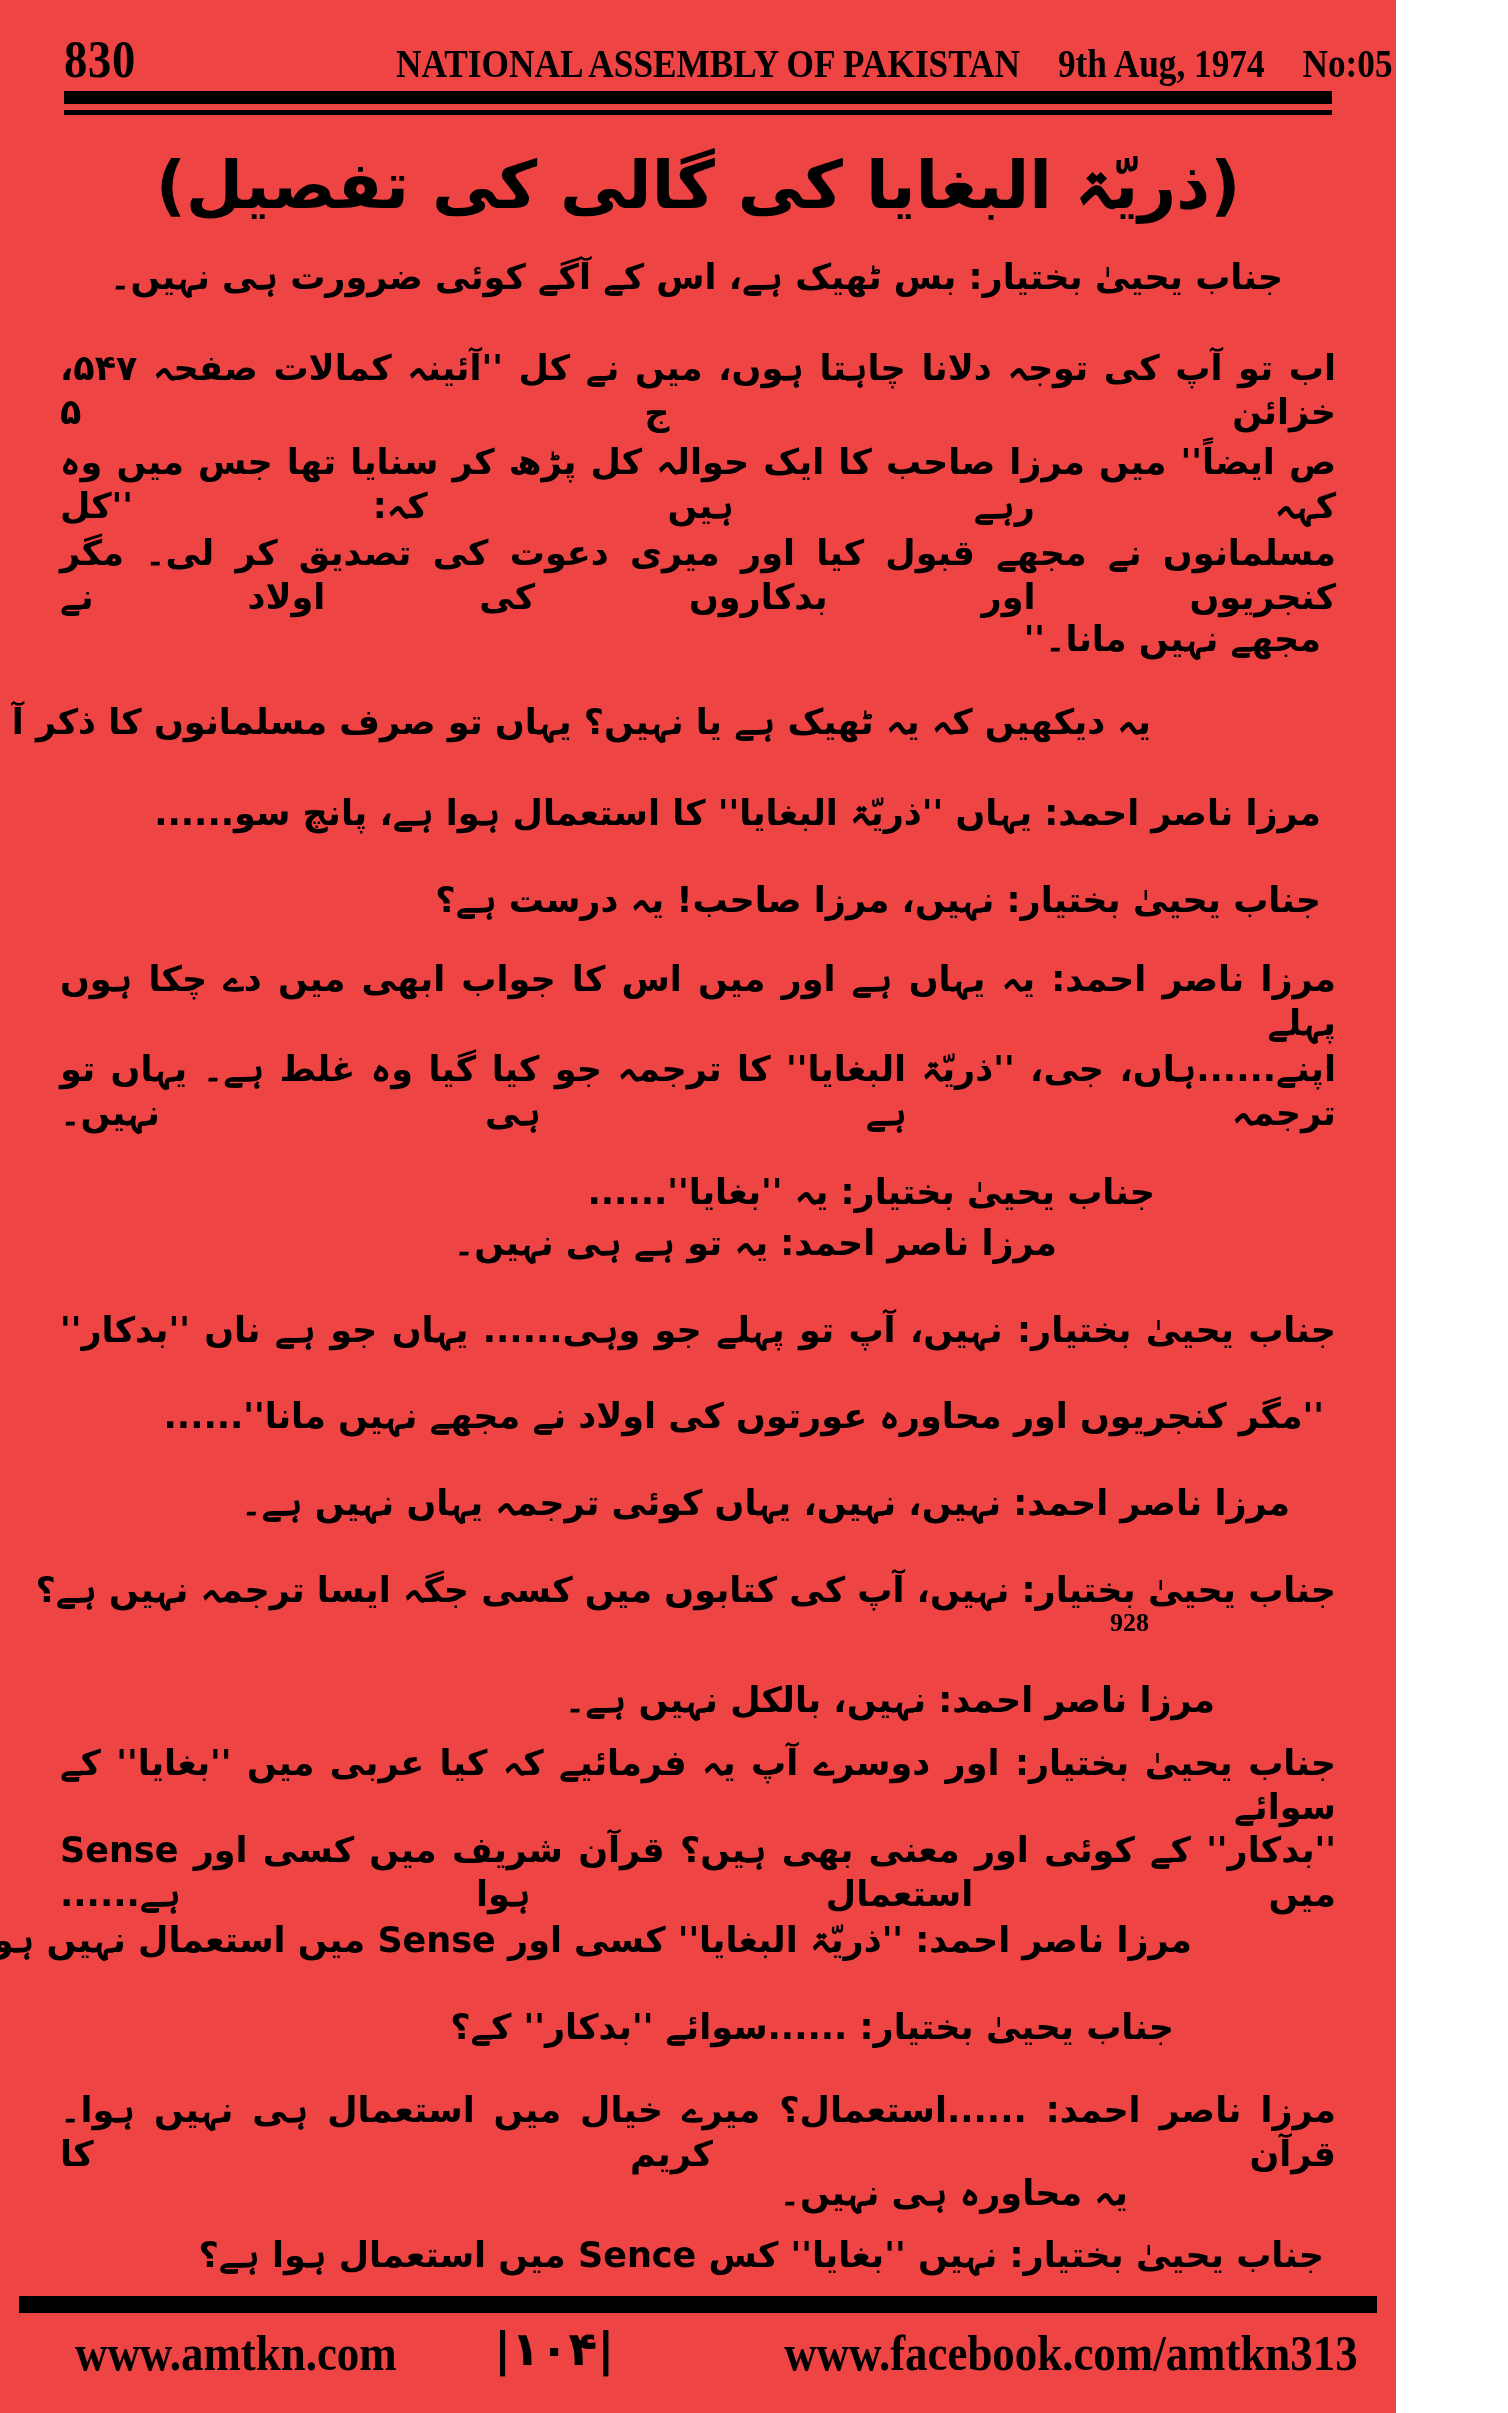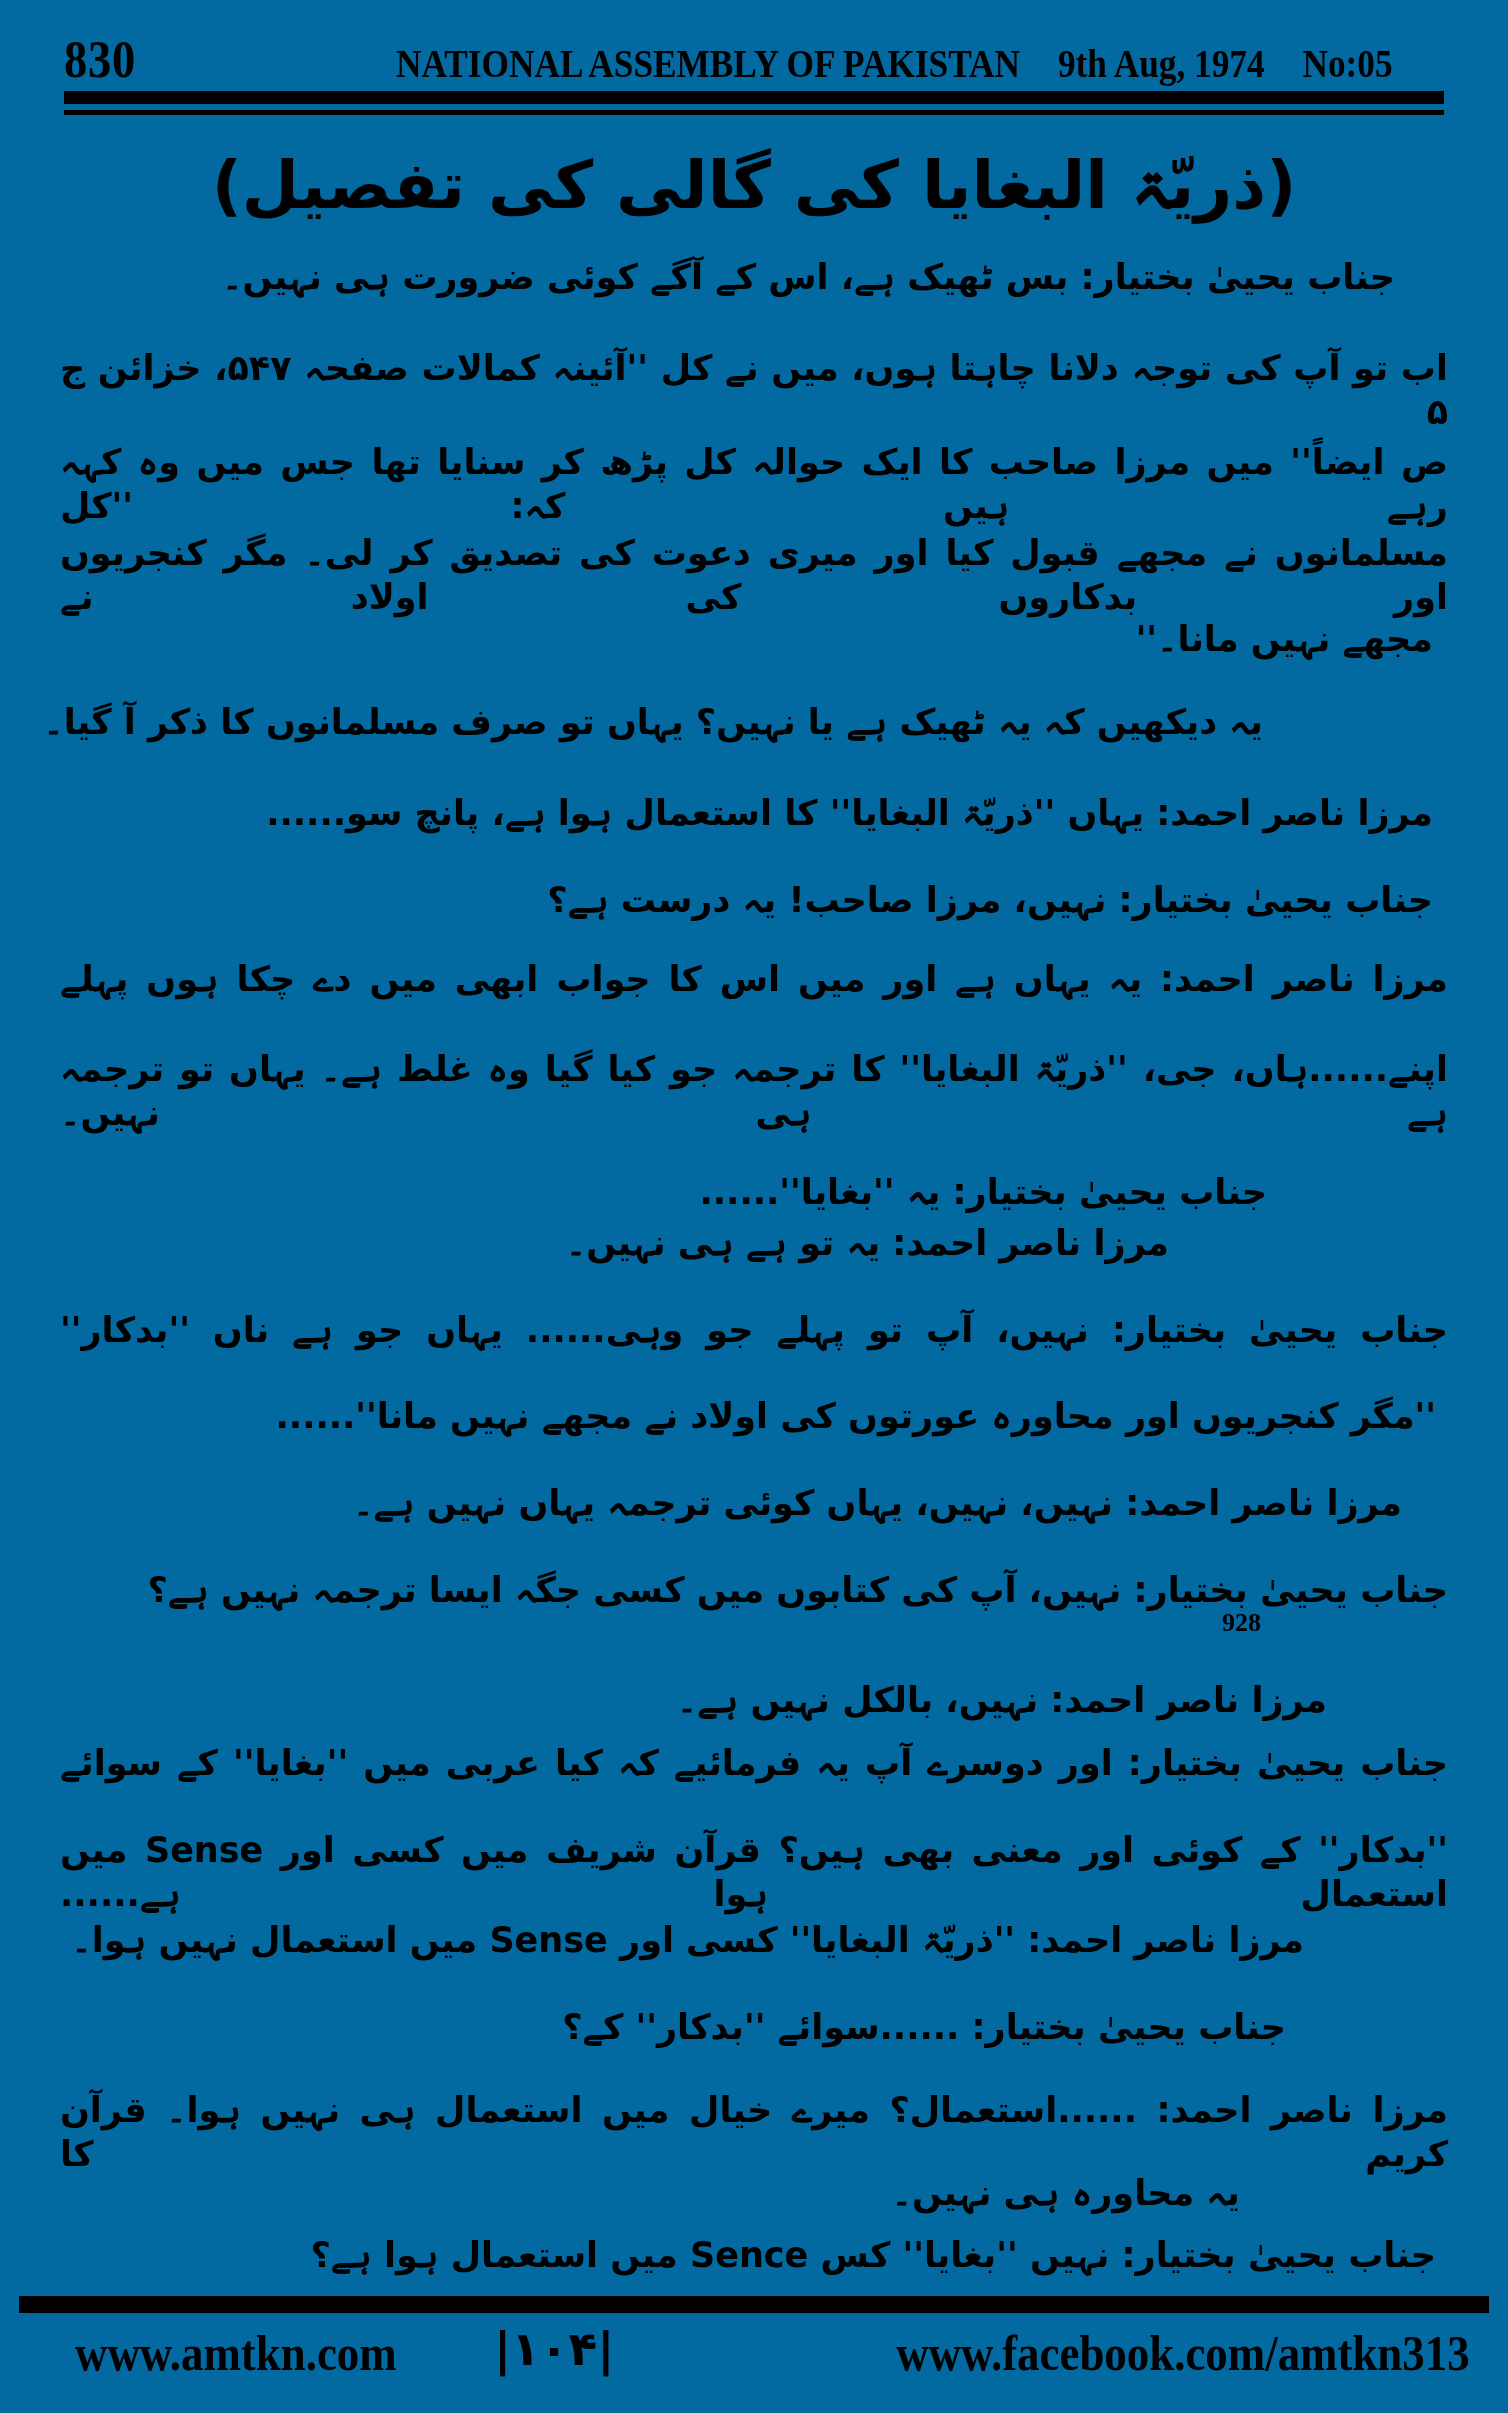--- a/index.html
+++ b/index.html
@@ -1,19 +1,19 @@
 <!DOCTYPE html>
 <html style="font-size:12px"><head>
 <meta charset="utf-8">
 <style>
   html,body{margin:0;padding:0;background:#ffffff;}
   .page{
     position:relative;
-    width:1508px;height:2413px;
-    background:#0369a1;color:#000;
+    width:1396px;height:2413px;
+    background:#ef4444;color:#000;
     font-family:"Liberation Serif", serif;
     overflow:hidden;
   }
   
   .page-num{
     position:absolute;left:64px;top:29px;
     font-size:53px;font-weight:700;
     transform:scaleX(0.88);transform-origin:left center;
     letter-spacing:0.8px;
   }

